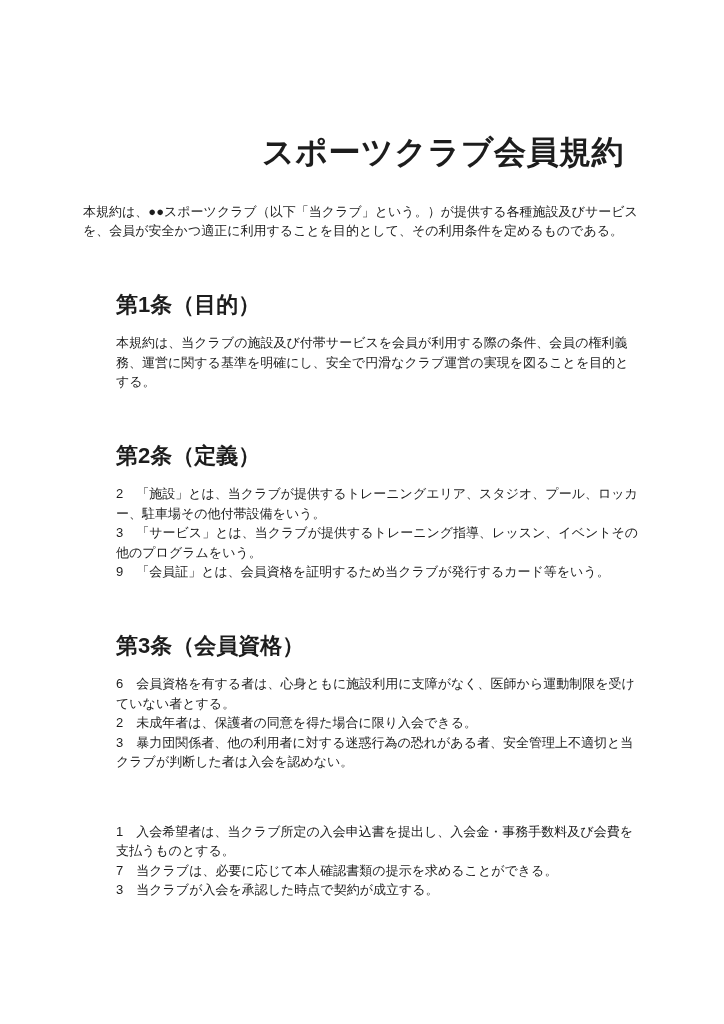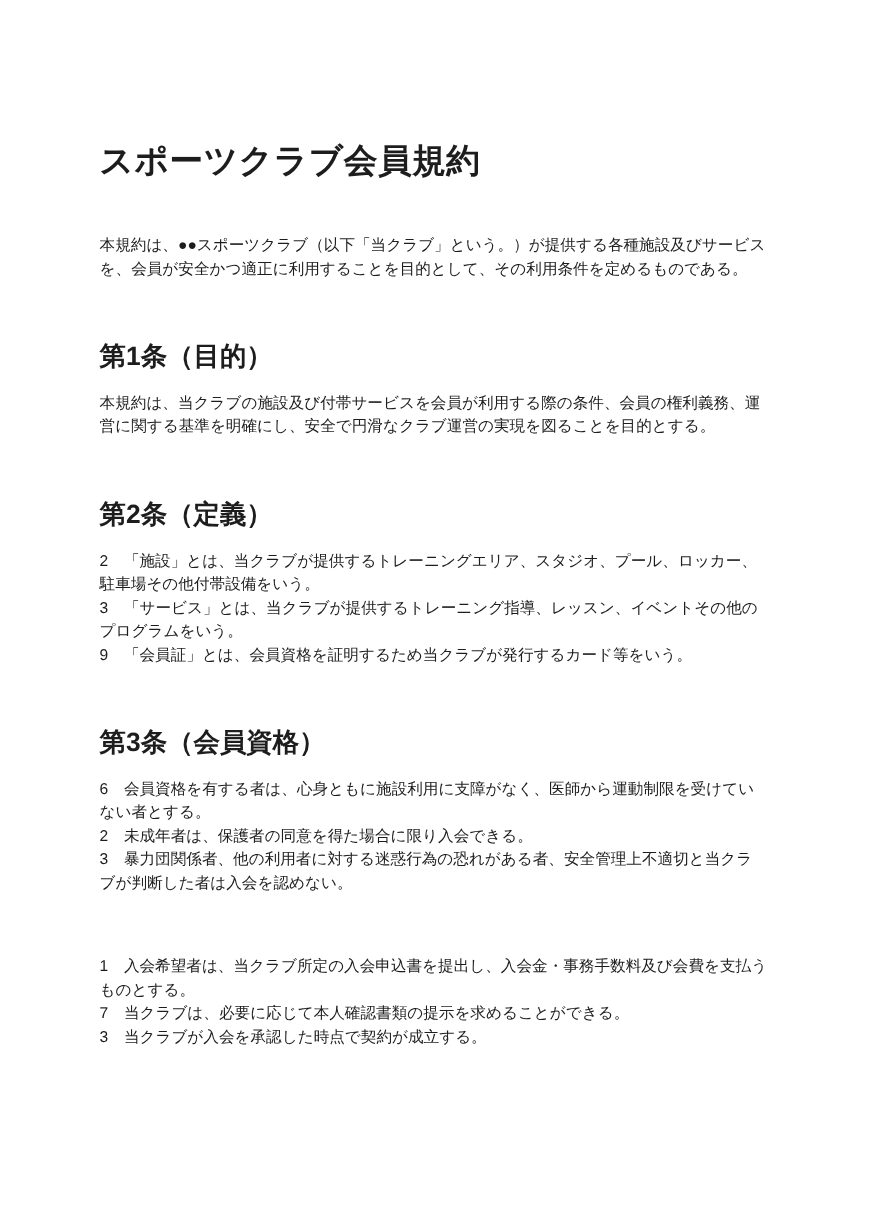--- a/index.html
+++ b/index.html
@@ -11,36 +11,36 @@
   }
   .page {
     box-sizing: border-box;
     width: 724px;
     height: 1024px;
     padding: 116px 84px 40px 83px;
     background: #ffffff;
     overflow: hidden;
   }
   .title {
-    margin: 0;
-    text-align: left;
-    font-size: 28px;
+    margin: 16px;
+    text-align: right;
+    font-size: 32px;
     line-height: 1.3;
     font-weight: 700;
     letter-spacing: 0.5px;
   }
   .body-text {
     margin: 0;
     font-size: 13px;
     line-height: 1.5;
     text-align: left;
     word-break: break-all;
   }
-  .intro { margin-top: 42px; }
-  .section { margin-top: 50px; }
+  .intro { margin-top: 28px; }
+  .section { margin-top: 50px; margin-left: 33px; }
   .heading {
     margin: 0 0 14px 0;
     font-size: 22px;
     line-height: 1.3;
     font-weight: 700;
   }
 </style>
 </head>
 <body>
 

